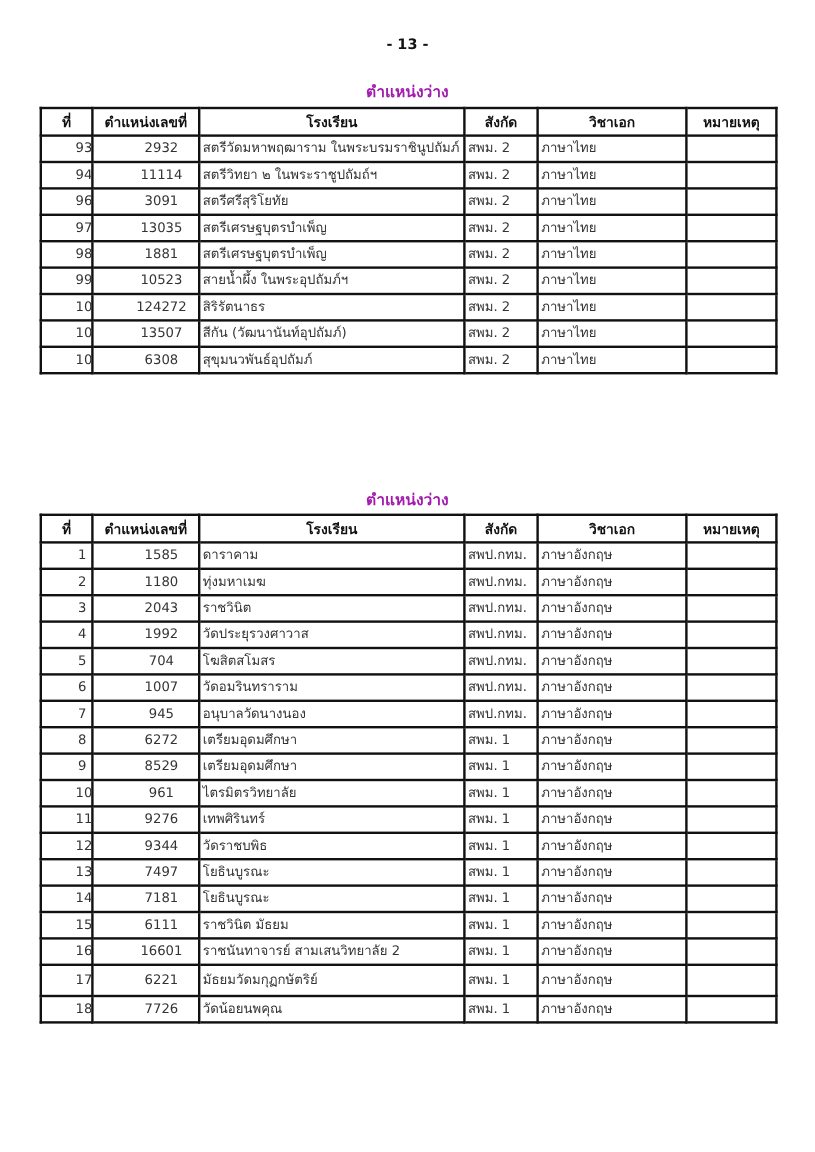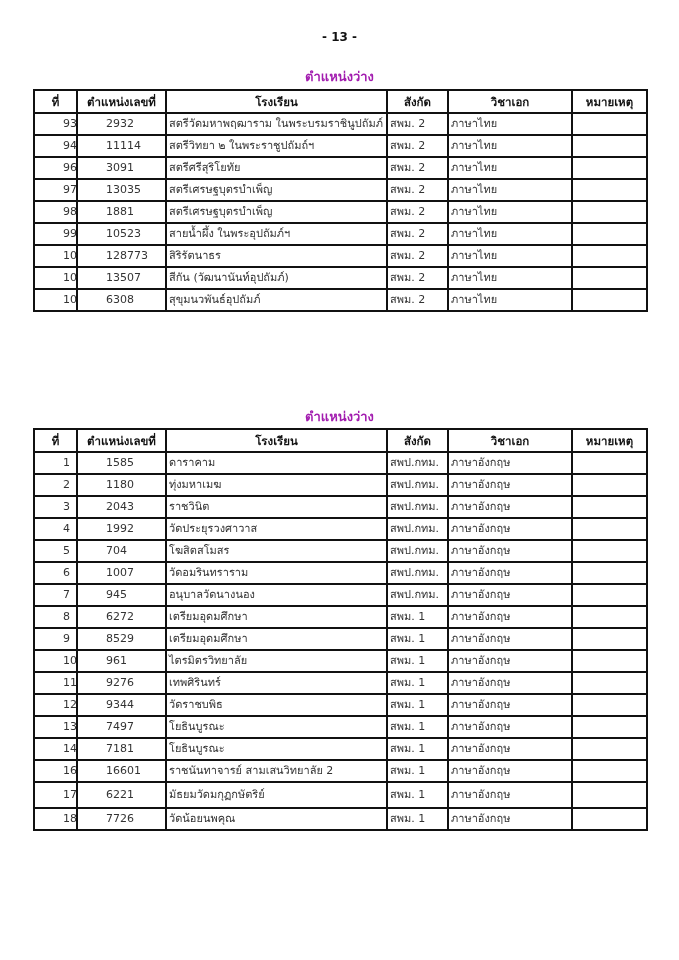--- a/index.html
+++ b/index.html
@@ -52,21 +52,21 @@
       overflow: hidden;
       color: #333;
     }
     table.vac th {
       font-weight: bold;
       text-align: center;
       color: #111;
       font-size: 11.5px;
       height: 21px;
     }
-    table.vac td.c { text-align: left; padding-left: 28px; }
+    table.vac td.c { text-align: center; padding-left: 28px; }
     table.vac td.l { text-align: left; }
     table.vac tr.tall td { height: 24px; line-height: 24px; }
     col.c-no { width: 43px; }
     col.c-pos { width: 89px; }
     col.c-school { width: 221px; }
     col.c-aff { width: 61px; }
     col.c-major { width: 124px; }
     col.c-note { width: 75px; }
   </style>
 </head>
@@ -138,21 +138,21 @@
       <tr>
         <td class="c">99</td>
         <td class="c">10523</td>
         <td class="l">สายน้ำผึ้ง ในพระอุปถัมภ์ฯ</td>
         <td class="l">สพม. 2</td>
         <td class="l">ภาษาไทย</td>
         <td class="l"></td>
       </tr>
       <tr>
         <td class="c">101</td>
-        <td class="c">128773</td>
+        <td class="c">124272</td>
         <td class="l">สิริรัตนาธร</td>
         <td class="l">สพม. 2</td>
         <td class="l">ภาษาไทย</td>
         <td class="l"></td>
       </tr>
       <tr>
         <td class="c">102</td>
         <td class="c">13507</td>
         <td class="l">สีกัน (วัฒนานันท์อุปถัมภ์)</td>
         <td class="l">สพม. 2</td>
@@ -297,20 +297,28 @@
       </tr>
       <tr>
         <td class="c">14</td>
         <td class="c">7181</td>
         <td class="l">โยธินบูรณะ</td>
         <td class="l">สพม. 1</td>
         <td class="l">ภาษาอังกฤษ</td>
         <td class="l"></td>
       </tr>
       <tr>
+        <td class="c">15</td>
+        <td class="c">6111</td>
+        <td class="l">ราชวินิต มัธยม</td>
+        <td class="l">สพม. 1</td>
+        <td class="l">ภาษาอังกฤษ</td>
+        <td class="l"></td>
+      </tr>
+      <tr>
         <td class="c">16</td>
         <td class="c">16601</td>
         <td class="l">ราชนันทาจารย์ สามเสนวิทยาลัย 2</td>
         <td class="l">สพม. 1</td>
         <td class="l">ภาษาอังกฤษ</td>
         <td class="l"></td>
       </tr>
       <tr class="tall">
         <td class="c">17</td>
         <td class="c">6221</td>

